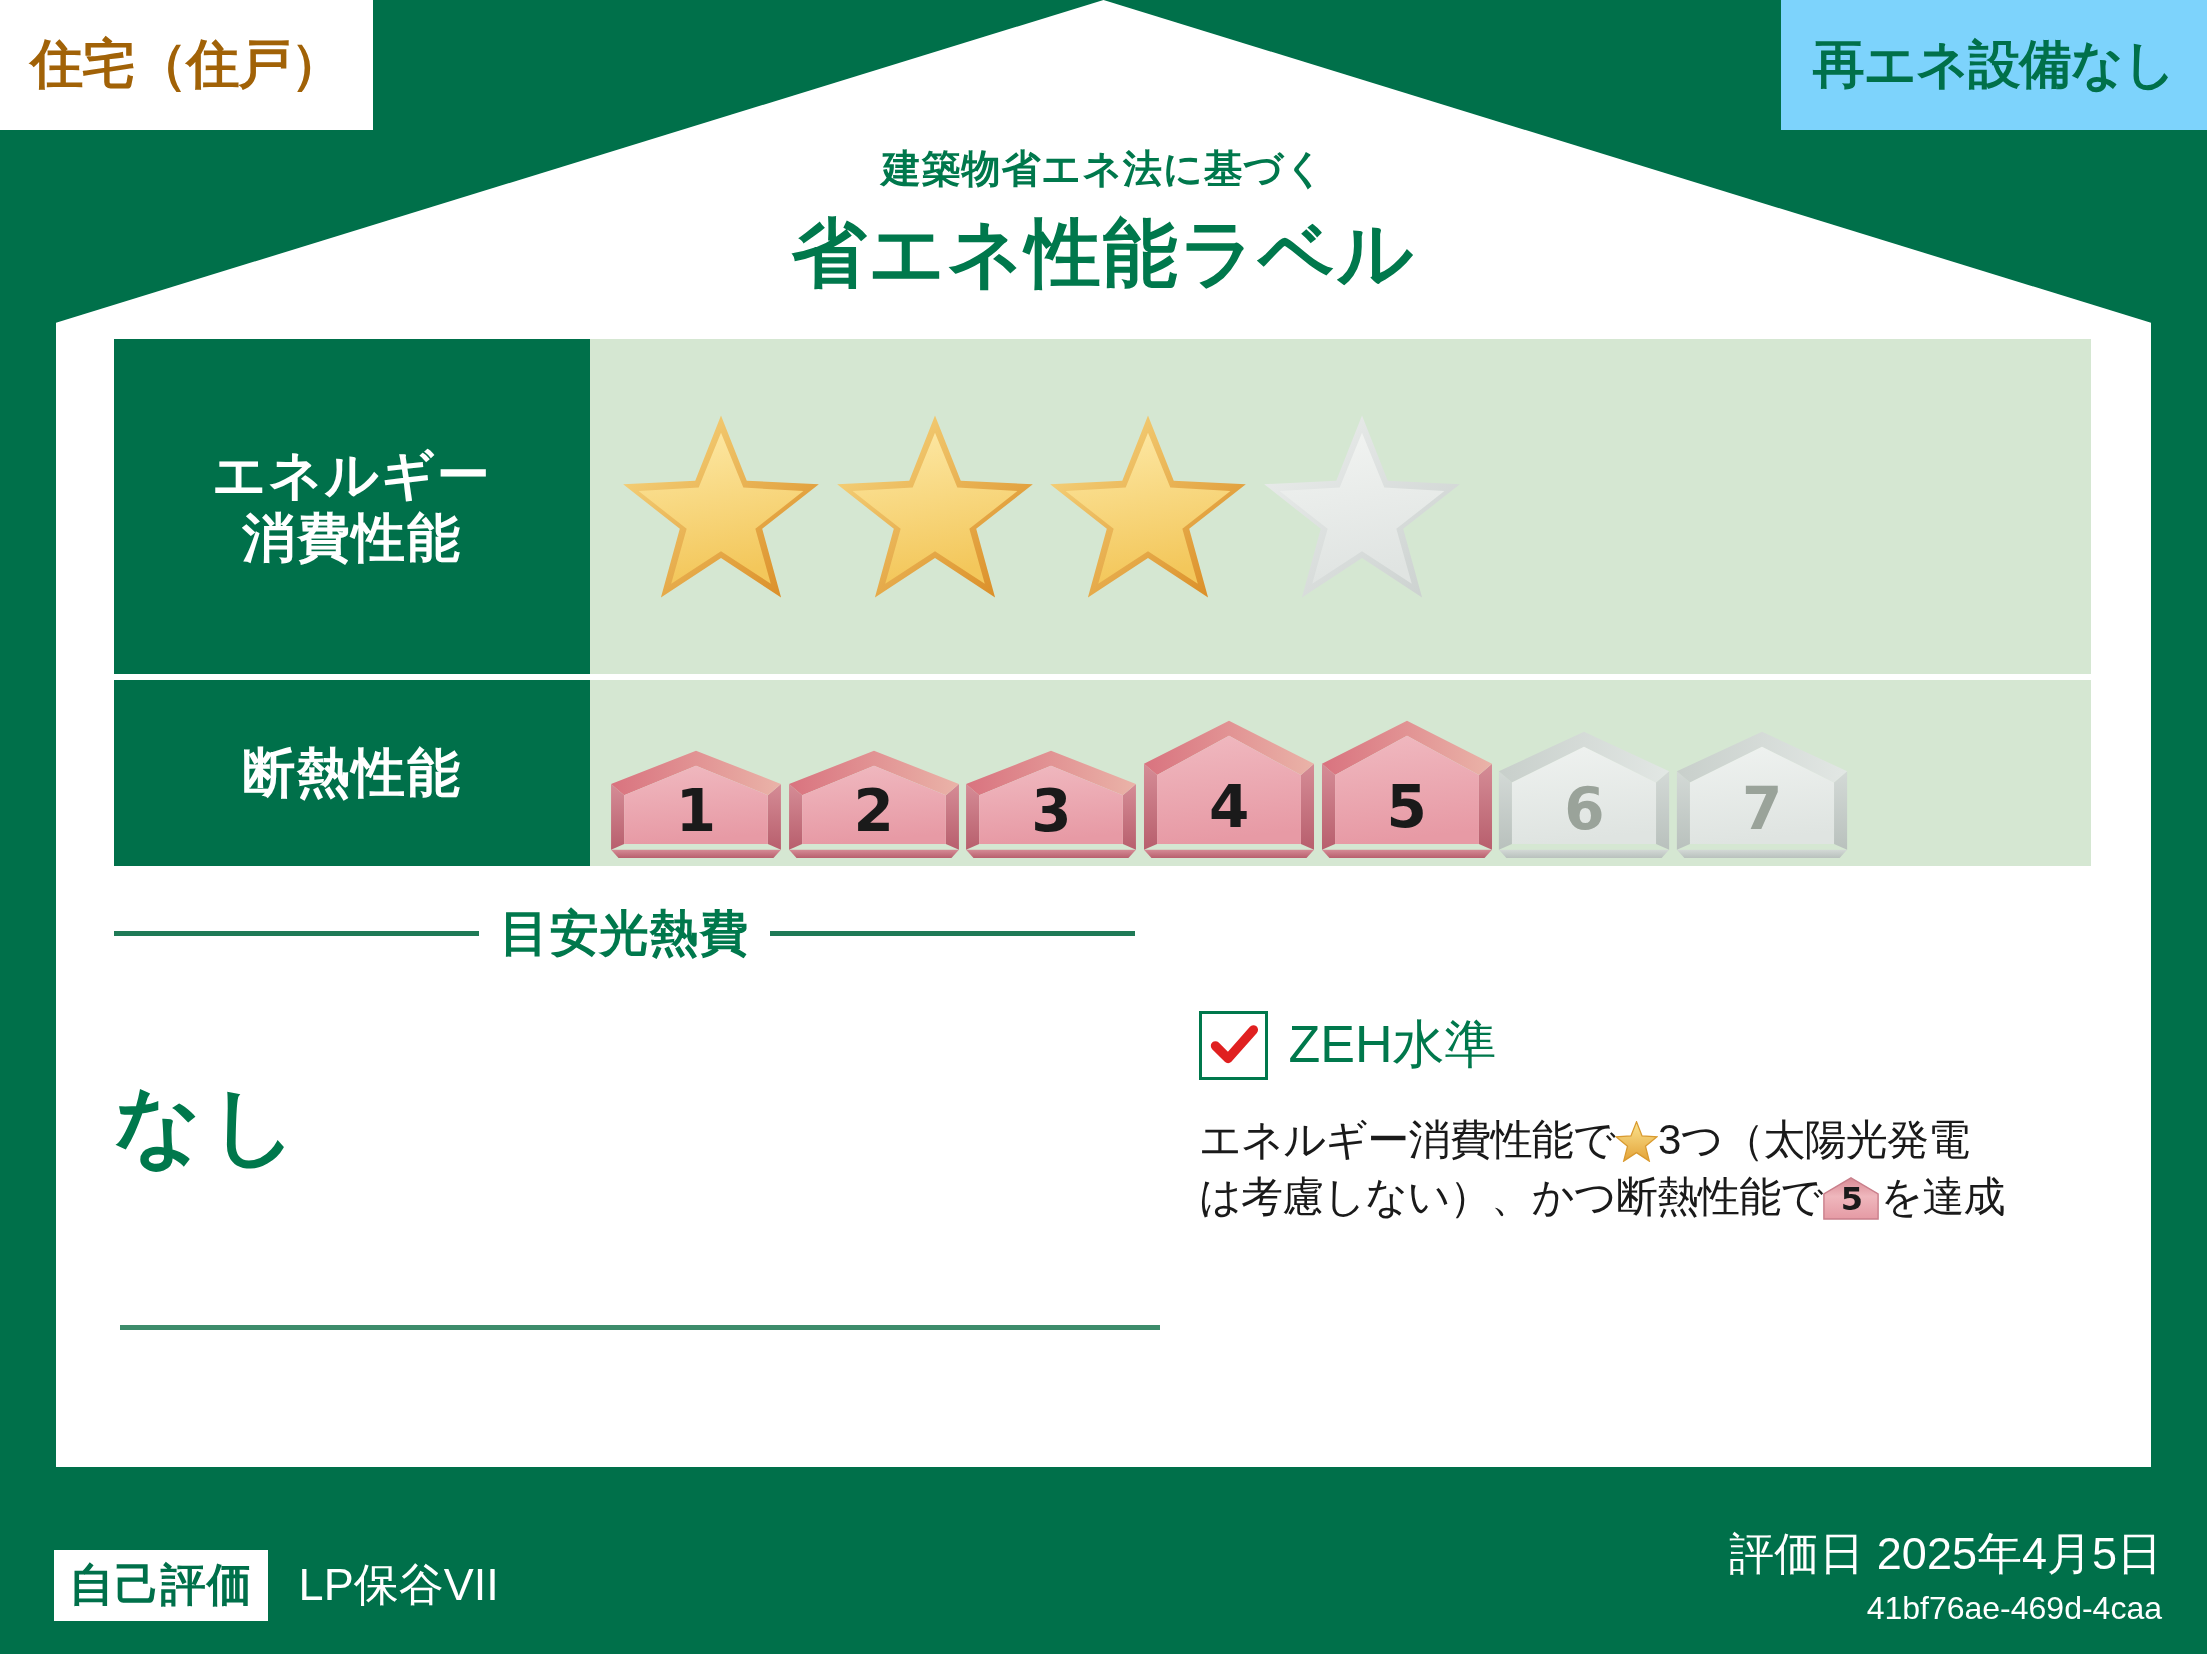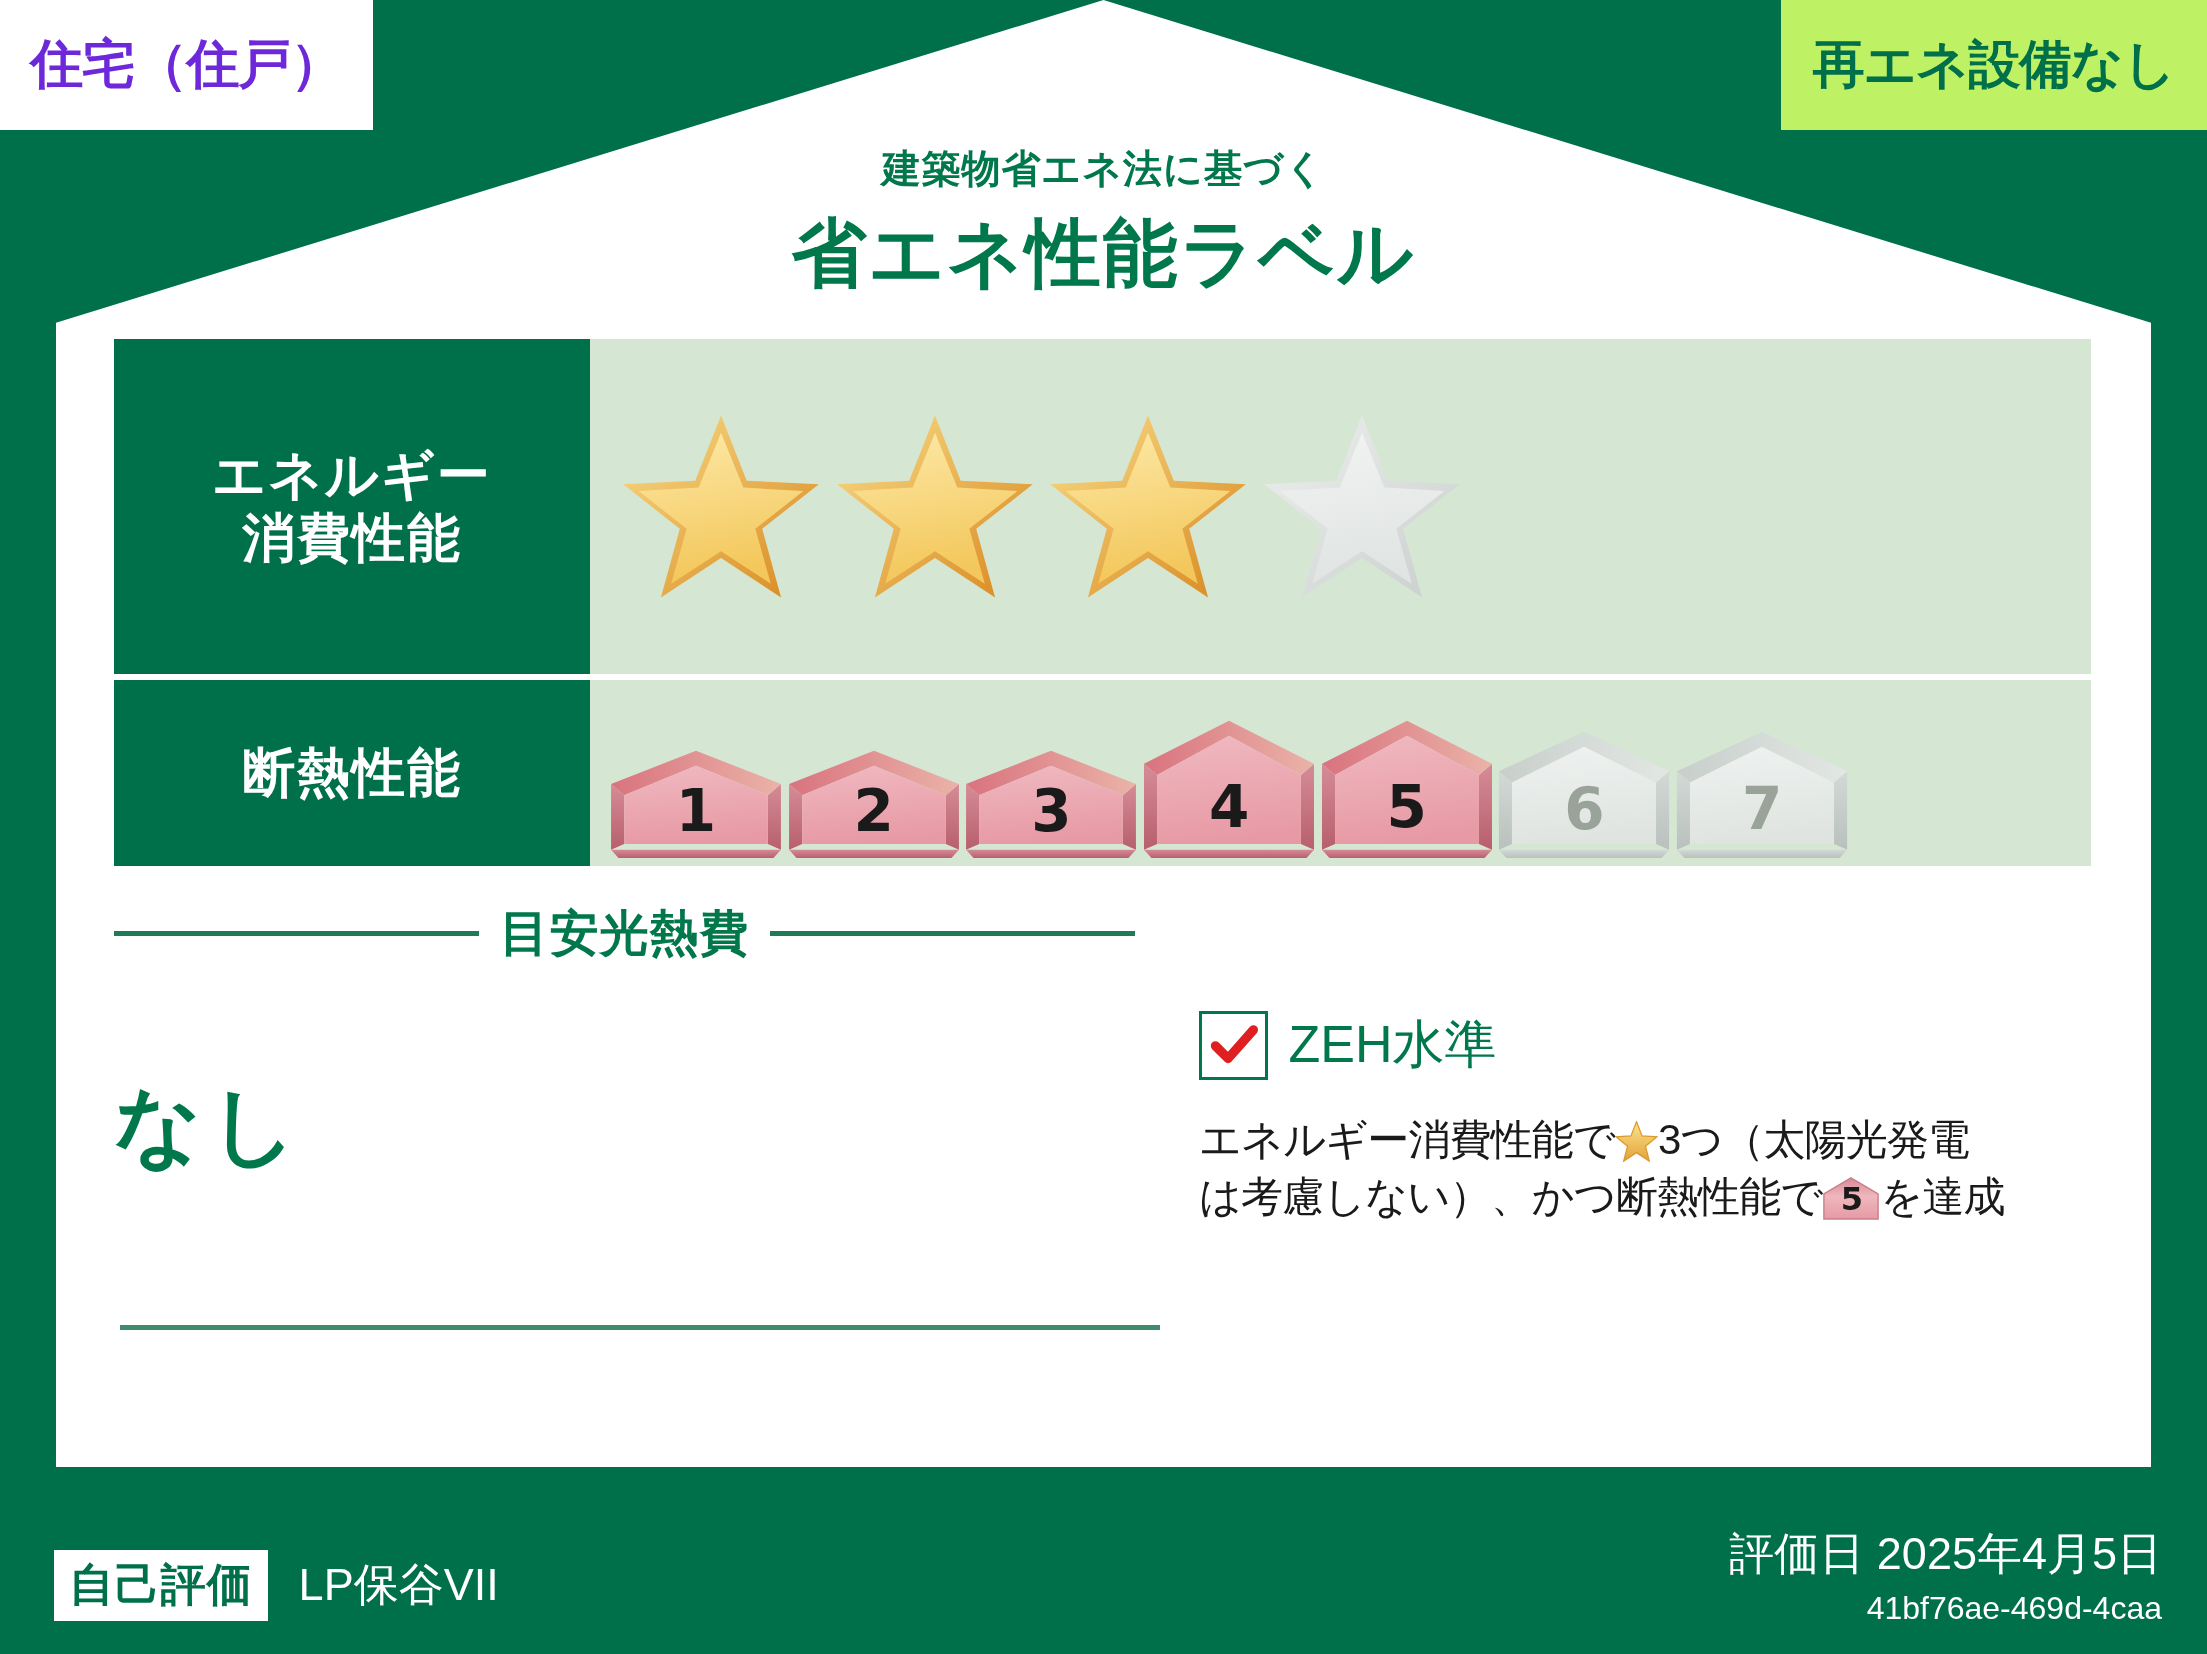--- a/index.html
+++ b/index.html
@@ -20,25 +20,25 @@
     clip-path: polygon(50% 0%, 100% 22.0%, 100% 100%, 0% 100%, 0% 22.0%);
   }
 
   
   .badge-tl{
     position:absolute;left:0;top:0;width:373px;height:130px;
     background:#ffffff;display:flex;align-items:center;justify-content:center;
     z-index:6;
   }
   .badge-tl span{
-    color:#6d28d9;font-size:53px;font-weight:bold;letter-spacing:-0.9px;
+    color:#a16207;font-size:53px;font-weight:bold;letter-spacing:-0.9px;
   }
   .badge-tr{
     position:absolute;right:0;top:0;width:426px;height:130px;
-    background:#bef264;display:flex;align-items:center;justify-content:center;
+    background:#7dd3fc;display:flex;align-items:center;justify-content:center;
     z-index:6;
   }
   .badge-tr span{
     color:#00704a;font-size:52px;font-weight:bold;letter-spacing:-0.9px;
   }
 
   
   .subtitle{
     position:absolute;left:0;right:0;top:142px;text-align:center;
     color:#00784c;font-size:39px;font-weight:bold;letter-spacing:0.9px;z-index:5;

